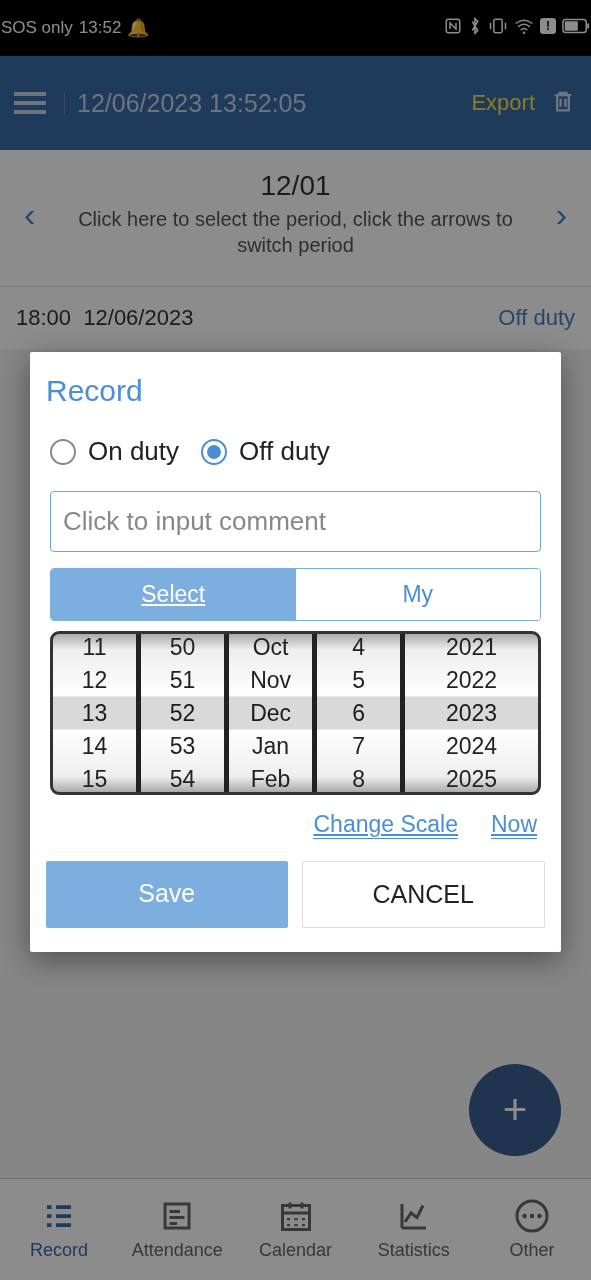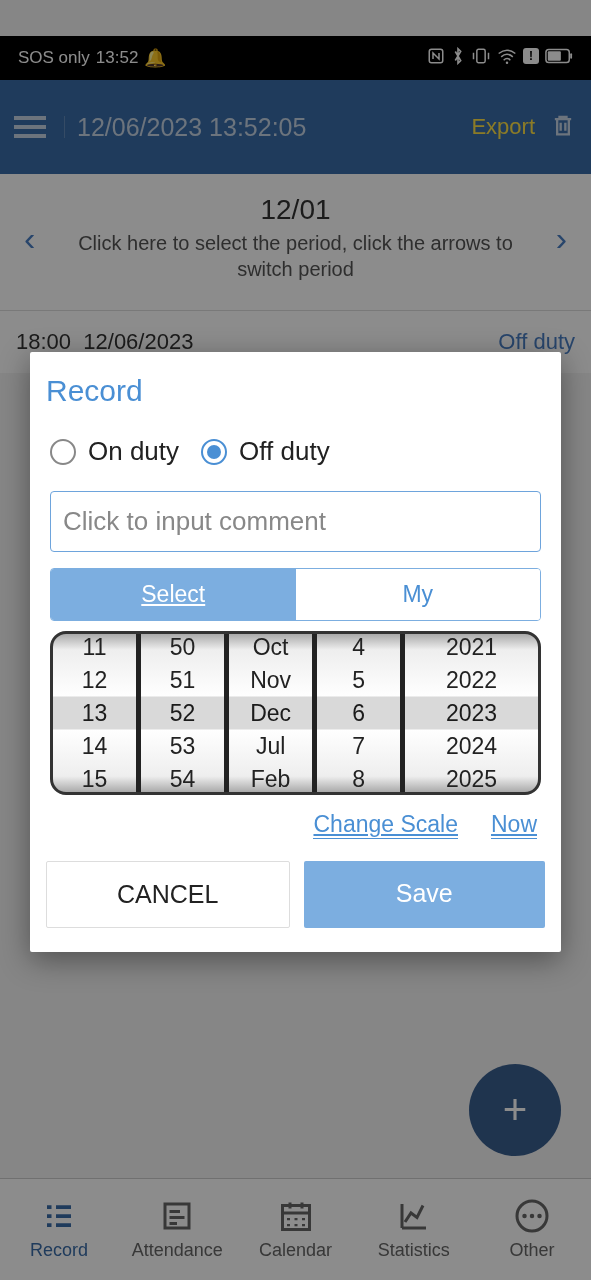--- a/index.html
+++ b/index.html
@@ -1,18 +1,18 @@
 <!DOCTYPE html>
 <html><head>
   <meta charset="utf-8">
   <style>
     * { margin: 0; padding: 0; box-sizing: border-box; font-family: -apple-system, BlinkMacSystemFont, 'Segoe UI', Arial, sans-serif; }
     body { width: 591px; height: 1280px; position: relative; background: #f5f5f5; overflow: hidden; }
     
-    .status-bar { height: 44px; background: #000; color: #fff; display: flex; justify-content: space-between; align-items: center; padding: 0 18px; font-size: 17px; margin-top: 36px; }
+    .status-bar { height: 56px; background: #000; color: #fff; display: flex; justify-content: space-between; align-items: center; padding: 0 1px; font-size: 17px; }
     .status-left { display: flex; align-items: center; gap: 6px; }
     .status-right { display: flex; align-items: center; gap: 6px; }
     .bell-icon { font-size: 18px; }
     
     .app-header { height: 94px; background: #3a6ca8; display: flex; align-items: center; padding: 0 14px; color: #c5d3e3; }
     .hamburger { display: flex; flex-direction: column; gap: 5px; padding-right: 18px; margin-right: 12px; border-right: 1px solid rgba(255,255,255,0.2); }
     .hamburger-line { width: 32px; height: 4px; background: #c5d3e3; }
     .header-datetime { flex: 1; font-size: 25px; font-weight: 500; }
     .export-link { font-size: 22px; color: #fde047; margin-right: 14px; }
     .trash-icon { width: 28px; height: 28px; }
@@ -44,21 +44,21 @@
     .radio-circle.checked { border-color: #4a8fd4; }
     .radio-dot { width: 14px; height: 14px; background: #4a8fd4; border-radius: 50%; }
     
     .comment-input { margin: 0 20px 16px; border: 1px solid #6ea4dc; border-radius: 4px; padding: 14px 12px; font-size: 26px; color: #888; }
     
     .toggle-row { display: flex; margin: 0 20px 10px; border: 1px solid #7caee0; border-radius: 4px; overflow: hidden; }
     .toggle-btn { flex: 1; padding: 12px; text-align: center; font-size: 23px; }
     .toggle-btn.active { background: #7caee0; color: #fff; text-decoration: underline; }
     .toggle-btn.inactive { background: #fff; color: #4a8fd4; }
     
-    .picker { margin: 0 20px; display: flex; border: 3px solid #333; border-radius: 16px; height: 164px; overflow: hidden; background: linear-gradient(#aaa 0%, #eee 10%, #fff 40%, #fff 60%, #eee 90%, #aaa 100%); }
+    .picker { margin: 0 20px; display: flex; border: 3px solid #333; border-radius: 9px; height: 164px; overflow: hidden; background: linear-gradient(#aaa 0%, #eee 10%, #fff 40%, #fff 60%, #eee 90%, #aaa 100%); }
     .picker-col { flex: 1; border-right: 5px solid #222; display: flex; flex-direction: column; justify-content: center; font-size: 23px; font-weight: 500; color: #222; text-align: center; position: relative; }
     .picker-col:last-child { border-right: none; }
     .picker-col.wide { flex: 1.6; }
     .picker-row { height: 33px; line-height: 33px; }
     .picker-selected { position: absolute; top: 50%; left: 0; right: 0; height: 33px; transform: translateY(-50%); background: rgba(0,0,0,0.15); pointer-events: none; }
     
     .picker-links { display: flex; justify-content: flex-end; gap: 33px; padding: 16px 24px 22px; }
     .picker-link { color: #4a8fd4; font-size: 23px; text-decoration: underline; border-bottom: 1px solid #4a8fd4; }
     
     .dialog-buttons { display: flex; gap: 14px; padding: 0 16px; }
@@ -227,21 +227,21 @@
       <div class="picker-row">51</div>
       <div class="picker-row">52</div>
       <div class="picker-row">53</div>
       <div class="picker-row">54</div>
       <div class="picker-selected"></div>
     </div>
     <div class="picker-col">
       <div class="picker-row">Oct</div>
       <div class="picker-row">Nov</div>
       <div class="picker-row">Dec</div>
-      <div class="picker-row">Jul</div>
+      <div class="picker-row">Jan</div>
       <div class="picker-row">Feb</div>
       <div class="picker-selected"></div>
     </div>
     <div class="picker-col">
       <div class="picker-row">4</div>
       <div class="picker-row">5</div>
       <div class="picker-row">6</div>
       <div class="picker-row">7</div>
       <div class="picker-row">8</div>
       <div class="picker-selected"></div>
@@ -255,16 +255,16 @@
       <div class="picker-selected"></div>
     </div>
   </div>
 
   <div class="picker-links">
     <span class="picker-link">Change Scale</span>
     <span class="picker-link">Now</span>
   </div>
 
   <div class="dialog-buttons">
+    <div class="dlg-btn save-btn">Save</div>
     <div class="dlg-btn cancel-btn">CANCEL</div>
-    <div class="dlg-btn save-btn">Save</div>
   </div>
 </div>
 
 </body></html>

